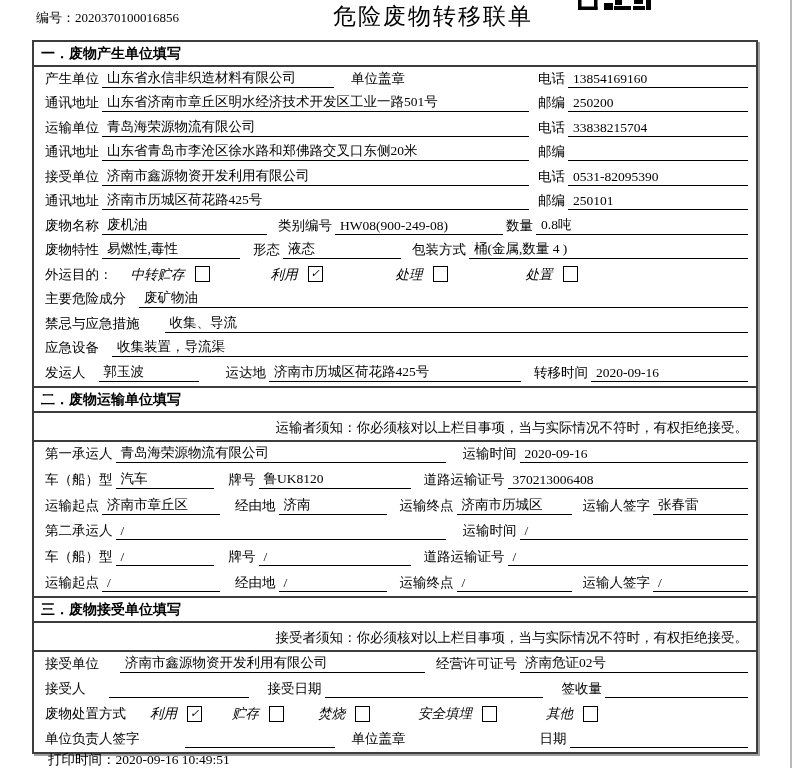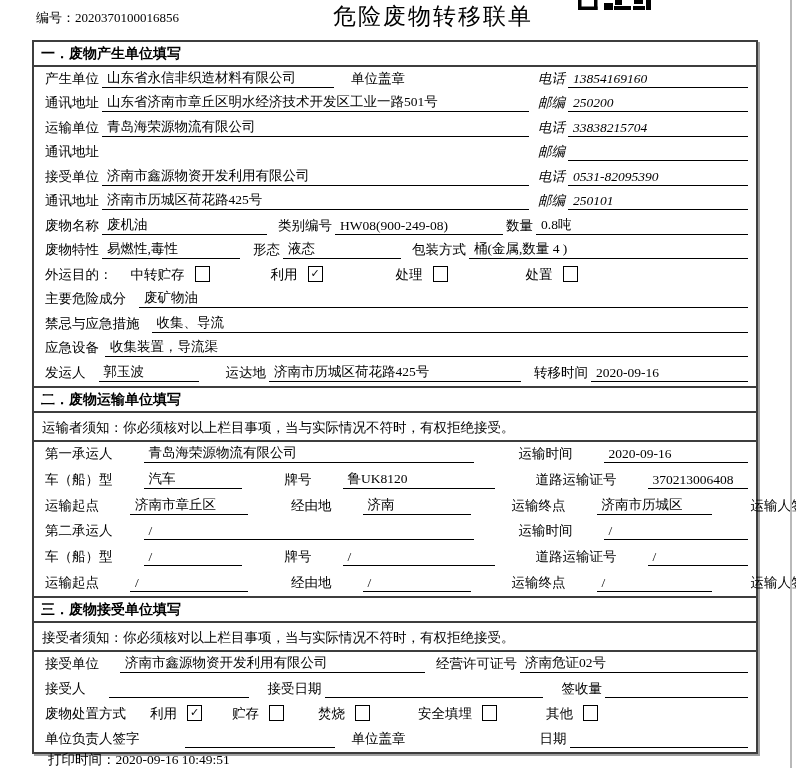--- a/index.html
+++ b/index.html
@@ -12,30 +12,30 @@
   .page-edge{position:absolute;right:4px;top:0;bottom:0;width:2px;background:#b9b9b9;}
   
   .header{position:relative;height:40px;}
   .doc-no{position:absolute;left:36px;top:9px;font-size:13px;white-space:nowrap;}
   .title{position:absolute;left:333px;top:1px;margin:0;font-size:23px;font-weight:normal;letter-spacing:2px;white-space:nowrap;}
   .qr{position:absolute;left:578px;top:0;}
   
   .form{position:absolute;left:32px;top:40px;width:722px;border:2px solid #3d3d3d;box-shadow:2px 2px 0 #9f9f9f;background:#fff;}
   .sec-hd{font-weight:bold;font-size:14px;padding:3px 7px 2px;border-bottom:2px solid #3d3d3d;height:18px;}
   .sec2,.sec3{border-top:2px solid #3d3d3d;}
-  .notice{padding:6px 8px 4px;border-bottom:2px solid #3d3d3d;height:17px;white-space:nowrap;}
+  .notice{padding:6px 8px 4px;border-bottom:2px solid #3d3d3d;height:17px;white-space:nowrap;text-align:right;}
   .row{display:flex;align-items:flex-end;padding:0 8px 4px;height:24.5px;box-sizing:border-box;}
-  .sec2 .row{height:25.7px;gap:28px;}
+  .sec2 .row{height:25.7px;}
   .sec3 .row{height:25.2px;}
   .lbl{white-space:nowrap;padding:0 3px;}
   .val{border-bottom:1px solid #000;padding:0 5px;white-space:nowrap;min-height:15px;box-sizing:border-box;flex-shrink:0;}
   .grow{flex:1 1 auto;min-width:0;}
   .left{flex:1 1 auto;display:flex;align-items:flex-end;min-width:0;}
-  .right{width:213px;flex-shrink:0;display:flex;align-items:flex-end;font-style:italic;}
-  .opt{display:flex;align-items:flex-start;flex-shrink:0;}
+  .right{width:213px;flex-shrink:0;display:flex;align-items:flex-end;}
+  .opt{display:flex;align-items:center;flex-shrink:0;font-style:italic;}
   .cb{width:13px;height:14px;border:1.5px solid #000;margin:0 0 1px 7px;font-size:11px;line-height:13px;text-align:center;flex-shrink:0;box-sizing:content-box;}
   .footer{position:absolute;left:48px;top:751px;font-size:13.5px;white-space:nowrap;}
 </style>
 </head>
 <body>
 
 <div class="header">
   <div class="doc-no">
     <span>编号：</span><span>2020370100016856</span>
   </div>
@@ -90,20 +90,21 @@
       </div>
       <div class="right">
         <span class="lbl">电话</span>
         <span class="val grow">33838215704</span>
       </div>
     </div>
 
     <div class="row">
       <div class="left">
         <span class="lbl">通讯地址</span>
+        <span class="val grow" style="margin-right:6px">山东省青岛市李沧区徐水路和郑佛路交叉口东侧20米</span>
       </div>
       <div class="right">
         <span class="lbl">邮编</span>
         <span class="val grow"></span>
       </div>
     </div>
 
     <div class="row">
       <div class="left">
         <span class="lbl">接受单位</span>
@@ -164,26 +165,26 @@
       </span>
     </div>
 
     <div class="row">
       <span class="lbl">主要危险成分</span>
       <span class="val grow" style="margin-left:10px">废矿物油</span>
     </div>
 
     <div class="row">
       <span class="lbl">禁忌与应急措施</span>
-      <span class="val grow" style="margin-left:9px">收集、导流</span>
+      <span class="val grow" style="margin-left:22px">收集、导流</span>
     </div>
 
     <div class="row">
       <span class="lbl">应急设备</span>
-      <span class="val grow" style="margin-left:3px">收集装置，导流渠</span>
+      <span class="val grow" style="margin-left:10px">收集装置，导流渠</span>
     </div>
 
     <div class="row">
       <span class="lbl">发运人</span>
       <span class="val" style="width:100px;margin-left:10px">郭玉波</span>
       <span class="lbl" style="margin-left:24px">运达地</span>
       <span class="val" style="width:252px">济南市历城区荷花路425号</span>
       <span class="lbl" style="margin-left:10px">转移时间</span>
       <span class="val grow">2020-09-16</span>
     </div>

